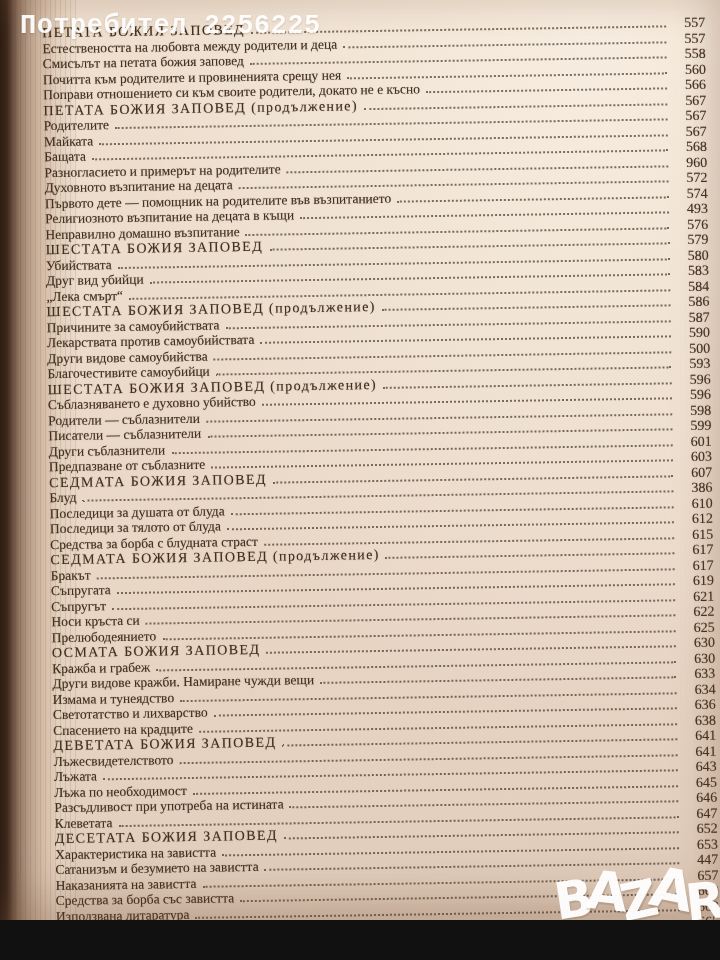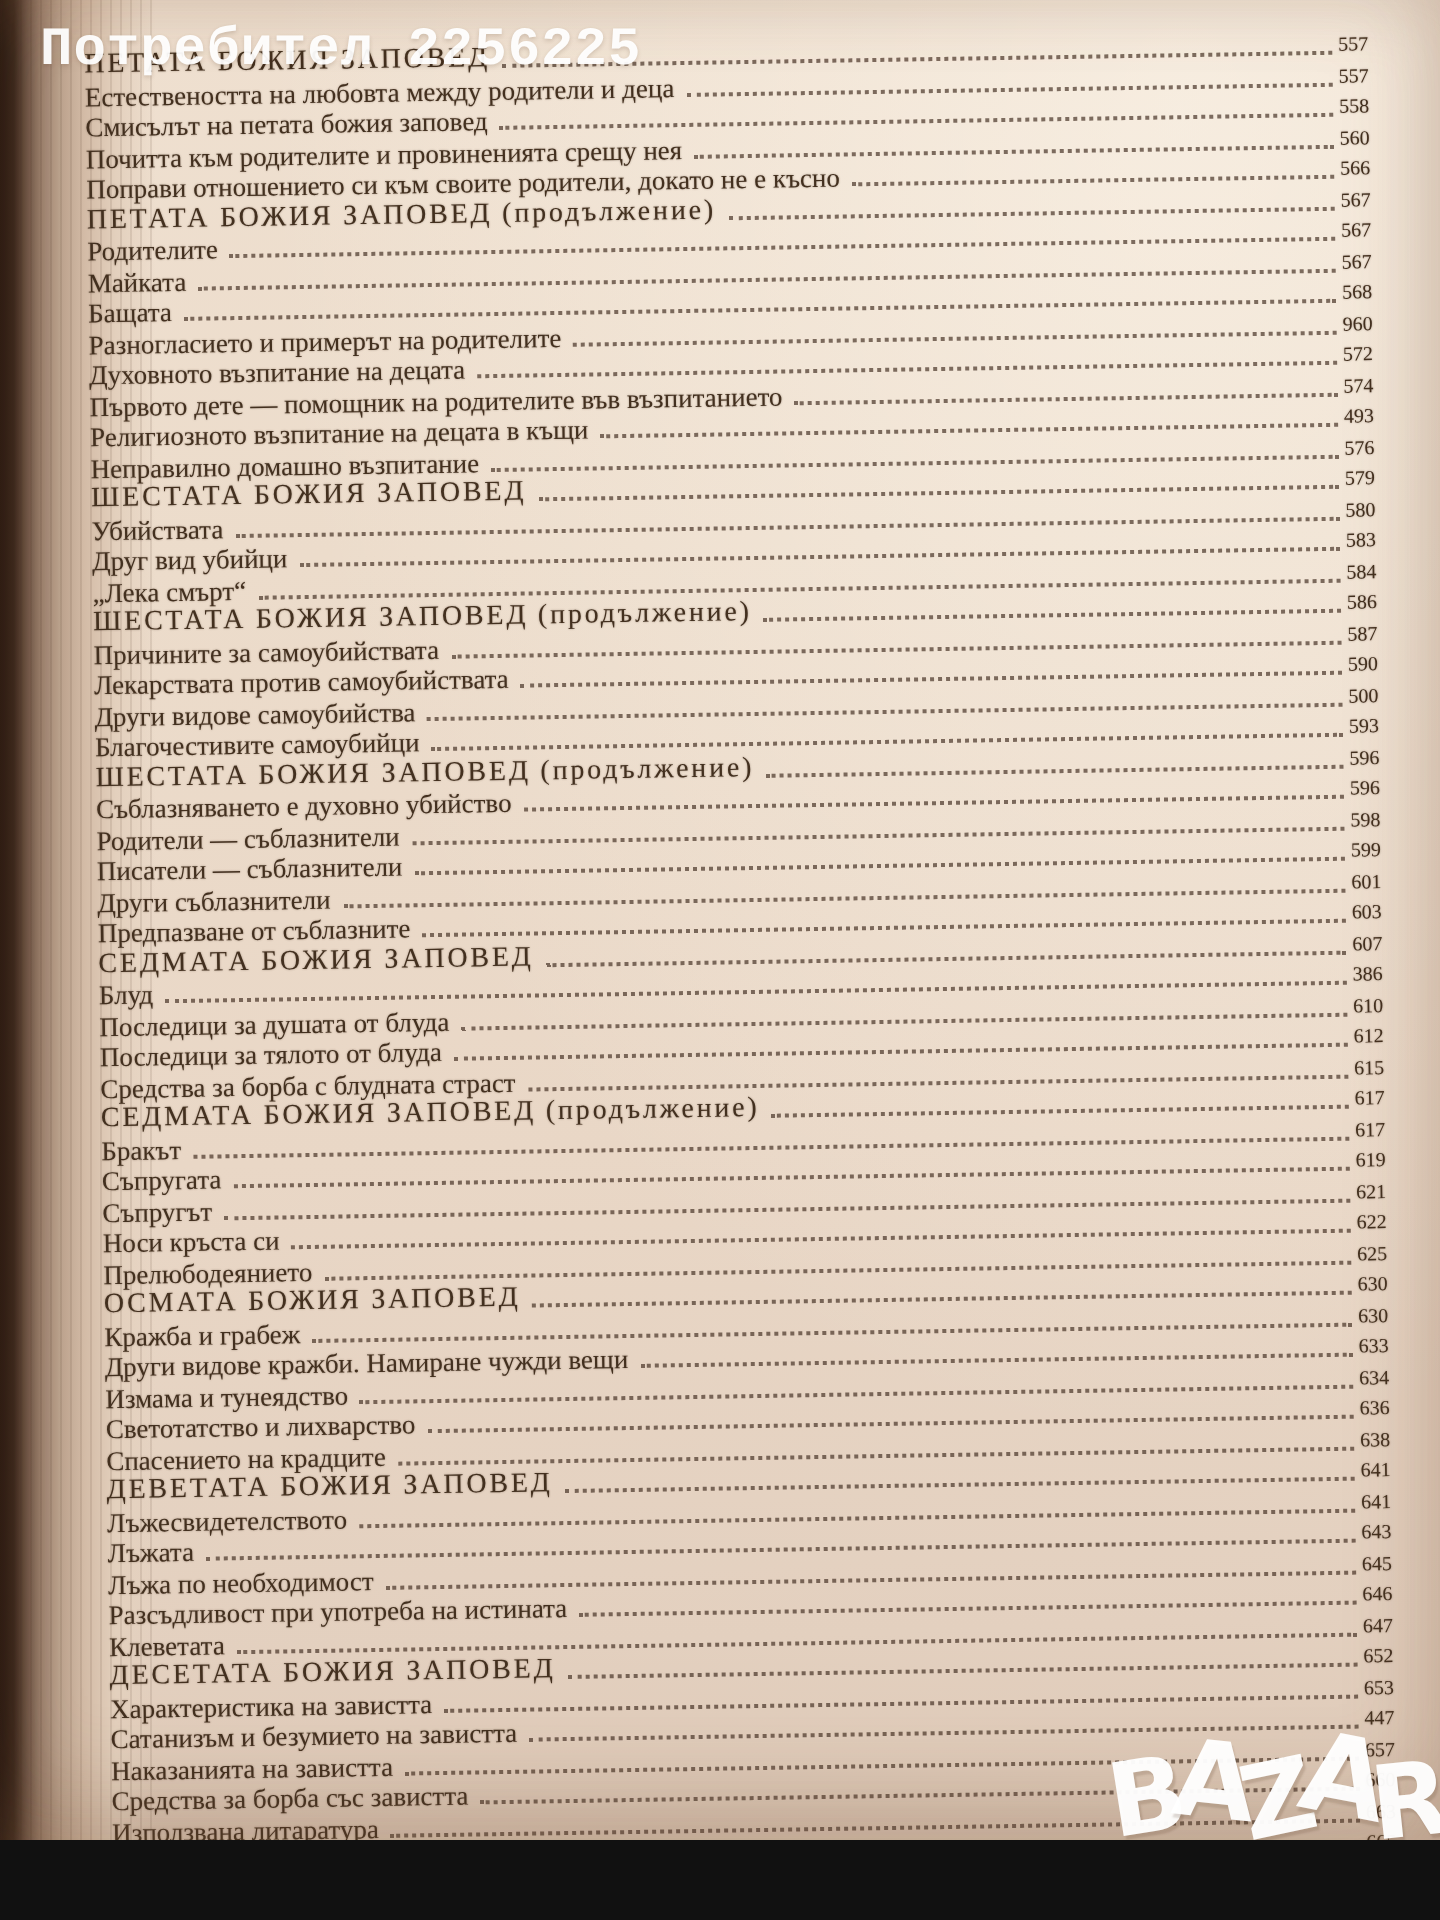--- a/index.html
+++ b/index.html
@@ -34,21 +34,21 @@
     text-shadow:0 0 1px rgba(67,47,34,.45);
     white-space:nowrap;
   }
   .toc-row.heading .lbl{font-size:14px;letter-spacing:1.4px;}
   .lbl{flex:0 0 auto;}
   .dots{
     flex:1 1 auto;min-width:8px;align-self:flex-end;
     border-bottom:2px dotted rgba(72,52,40,.70);
     margin:0 3px 3.5px 6px;
   }
-  .num{flex:0 0 36px;text-align:left;font-size:10px;}
+  .num{flex:0 0 36px;text-align:right;font-size:14px;}
   
   #user-mark{
     position:absolute;left:20px;top:11px;z-index:5;
     font-family:Liberation Mono, monospace;font-weight:bold;
     font-size:27px;letter-spacing:.5px;color:rgba(255,255,255,.94);
     text-shadow:0 1px 2px rgba(80,50,30,.18);
   }
   
   #logo-mark{
     position:absolute;right:-4px;bottom:-6px;z-index:5;

